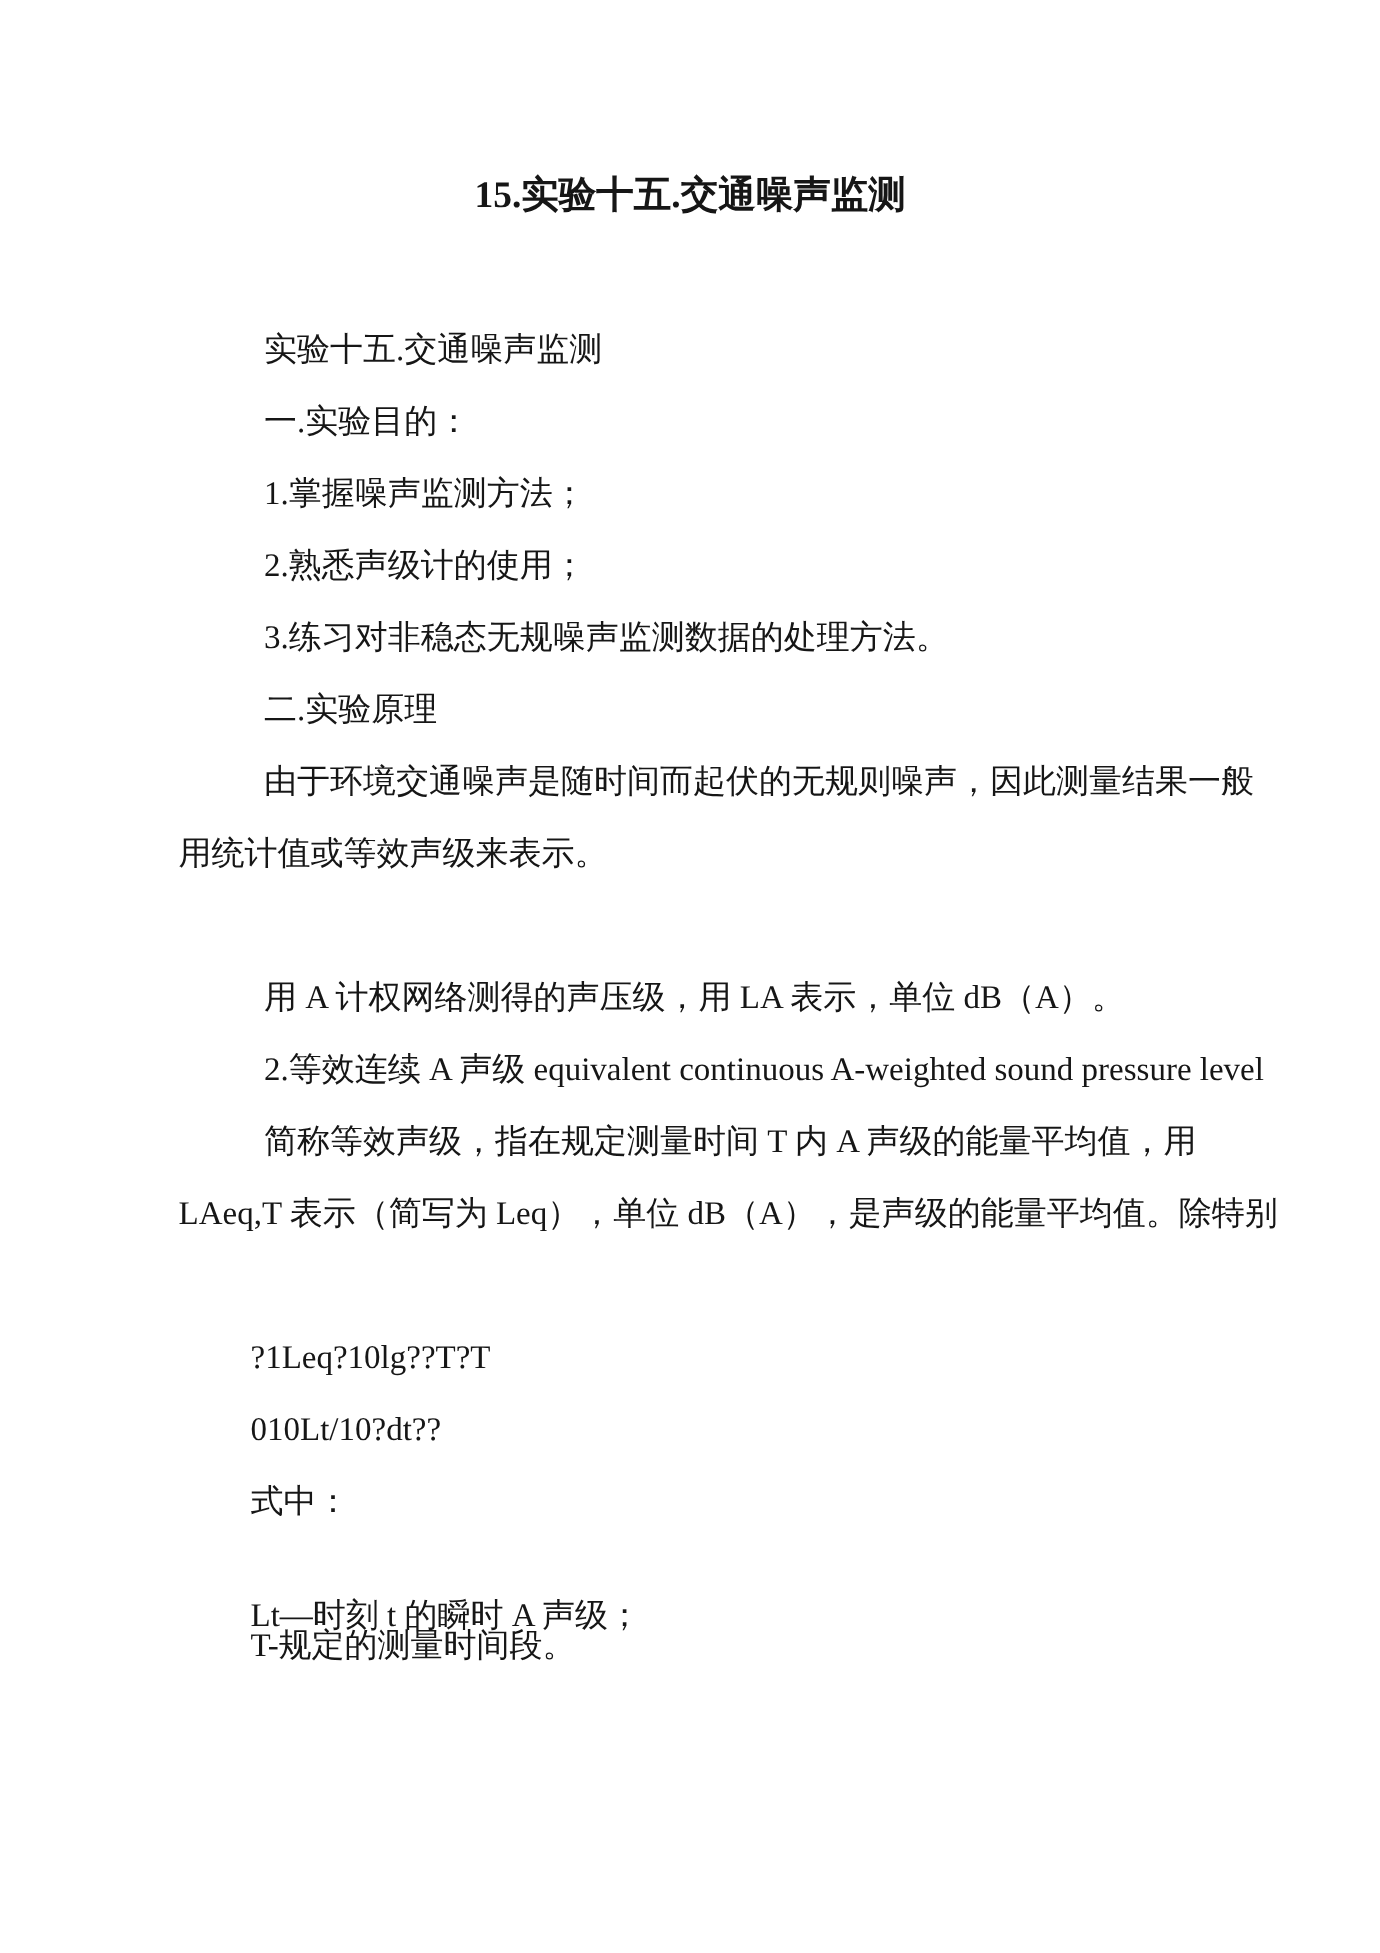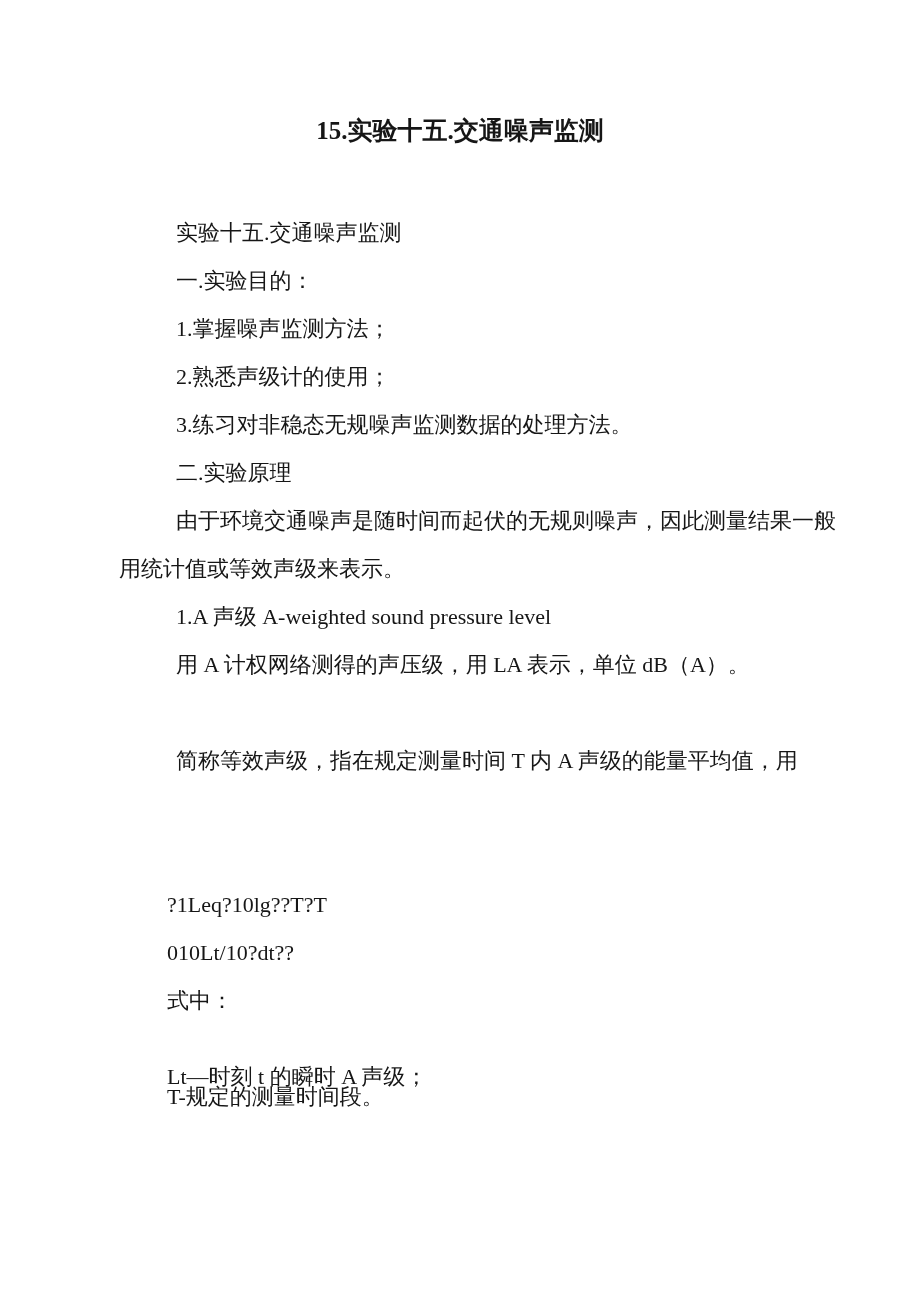--- a/index.html
+++ b/index.html
@@ -49,22 +49,23 @@
   <h1 class="doc-title">15.实验十五.交通噪声监测</h1>
 
   <div class="line indent" style="top:218px">实验十五.交通噪声监测</div>
   <div class="line indent" style="top:266px">一.实验目的：</div>
   <div class="line indent" style="top:314px">1.掌握噪声监测方法；</div>
   <div class="line indent" style="top:362px">2.熟悉声级计的使用；</div>
   <div class="line indent" style="top:410px">3.练习对非稳态无规噪声监测数据的处理方法。</div>
   <div class="line indent" style="top:458px">二.实验原理</div>
   <div class="line indent" style="top:506px">由于环境交通噪声是随时间而起伏的无规则噪声，因此测量结果一般</div>
   <div class="line flush" style="top:554px">用统计值或等效声级来表示。</div>
-  <div class="line indent" style="top:602px">1.A 声级 A-weighted sound pressure level</div>
   <div class="line indent" style="top:650px">用 A 计权网络测得的声压级，用 LA 表示，单位 dB（A）。</div>
+  <div class="line indent" style="top:698px">2.等效连续 A 声级 equivalent continuous A-weighted sound pressure level</div>
   <div class="line indent" style="top:746px">简称等效声级，指在规定测量时间 T 内 A 声级的能量平均值，用</div>
+  <div class="line flush" style="top:794px">LAeq,T 表示（简写为 Leq），单位 dB（A），是声级的能量平均值。除特别</div>
   <div class="line lat" style="top:890px">?1Leq?10lg??T?T</div>
   <div class="line lat" style="top:938px">010Lt/10?dt??</div>
   <div class="line lat" style="top:986px">式中：</div>
   <div class="line lat" style="top:1062px">Lt—时刻 t 的瞬时 A 声级；</div>
   <div class="line lat" style="top:1082px">T-规定的测量时间段。</div>
 
 </div>
 
 </body></html>

